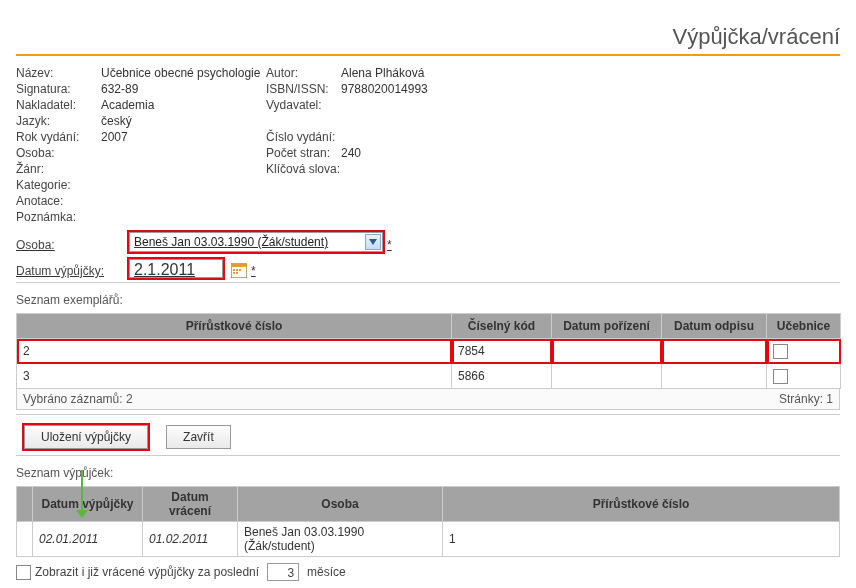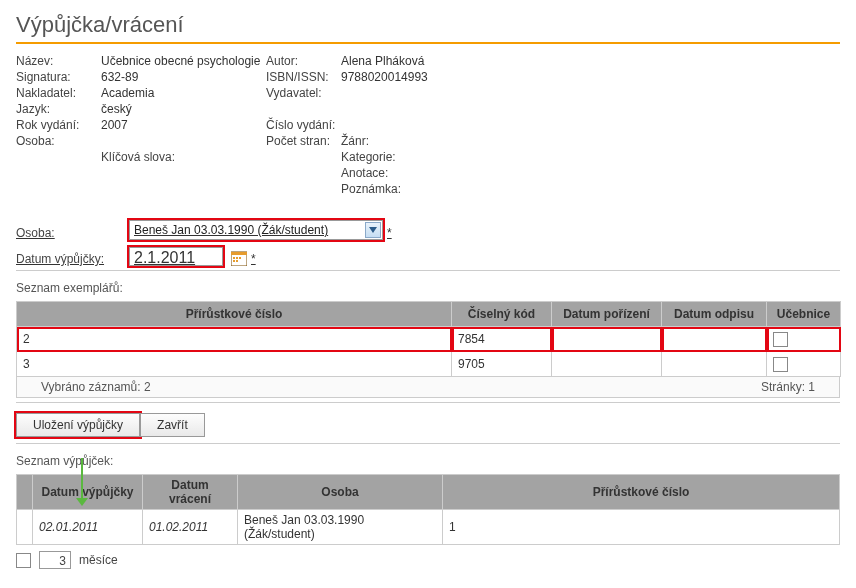--- a/index.html
+++ b/index.html
@@ -11,21 +11,22 @@
     background: #fff;
     width: 856px;
   }
   .page {
     padding: 12px 16px 16px 16px;
   }
   h1.title {
     font-size: 22px;
     font-weight: normal;
     color: #555;
-    margin: 0 0 4px 0;
+    margin: 12px 0 4px 0;
+    text-align: right;
   }
   .rule {
     border: none;
     border-top: 2px solid #f59c00;
     margin: 0 0 10px 0;
   }
   .meta-grid {
     display: grid;
     grid-template-columns: 85px 165px 75px 200px;
     grid-auto-rows: 16px;
@@ -123,28 +124,28 @@
     display: inline-block;
     vertical-align: middle;
   }
   .status-row {
     display: flex;
     justify-content: space-between;
     font-size: 12px;
     color: #555;
     border: 1px solid #ccc;
     border-top: none;
-    padding: 3px 24px;
+    padding: 3px 6px;
     background: #fafafa;
   }
   .btnbar {
     display: flex;
-    gap: 0;
+    gap: 18px;
     align-items: flex-start;
-    margin: 10px 0 6px 0;
+    margin: 10px 0 6px 8px;
   }
   .btn {
     height: 22px;
     padding: 0 16px;
     border: 1px solid #999;
     background: linear-gradient(#fdfdfd,#e9e9e9);
     font-size: 12px;
     color: #333;
     display: inline-flex;
     align-items: center;
@@ -218,20 +219,21 @@
       <div></div>
 
     <div class="lab">Rok vydání:</div>
     <div class="val">2007</div>
     <div class="lab">Číslo vydání:</div>
     <div class="val"></div>
 
     <div class="lab">Osoba:</div>
     <div class="val"></div>
     <div class="lab">Počet stran:</div>
+    <div class="val">240</div>
 
     <div class="lab">Žánr:</div>
     <div class="val"></div>
     <div class="lab">Klíčová slova:</div>
     <div class="val"></div>
 
     <div class="lab">Kategorie:</div>
     <div></div>
       <div></div>
       <div></div>
@@ -299,21 +301,21 @@
     <tbody>
       <tr class="highlight">
         <td>2</td>
         <td>7854</td>
         <td></td>
         <td></td>
         <td class="cell-center"><span class="chk"></span></td>
       </tr>
       <tr>
         <td>3</td>
-        <td>9705</td>
+        <td>5866</td>
         <td></td>
         <td></td>
         <td class="cell-center"><span class="chk"></span></td>
       </tr>
     </tbody>
   </table>
   <div class="status-row">
     <span>Vybráno záznamů: 2</span>
     <span>Stránky: 1</span>
   </div>
@@ -355,16 +357,17 @@
         <td class="cell-center">02.01.2011</td>
         <td class="cell-center">01.02.2011</td>
         <td>Beneš Jan 03.03.1990 (Žák/student)</td>
         <td>1</td>
       </tr>
     </tbody>
   </table>
 
   <div class="footer-show">
     <span class="chk"></span>
+    <span>Zobrazit i již vrácené výpůjčky za poslední</span>
     <span class="months-input">3</span>
     <span>měsíce</span>
   </div>
 </div>
 
 </body></html>

